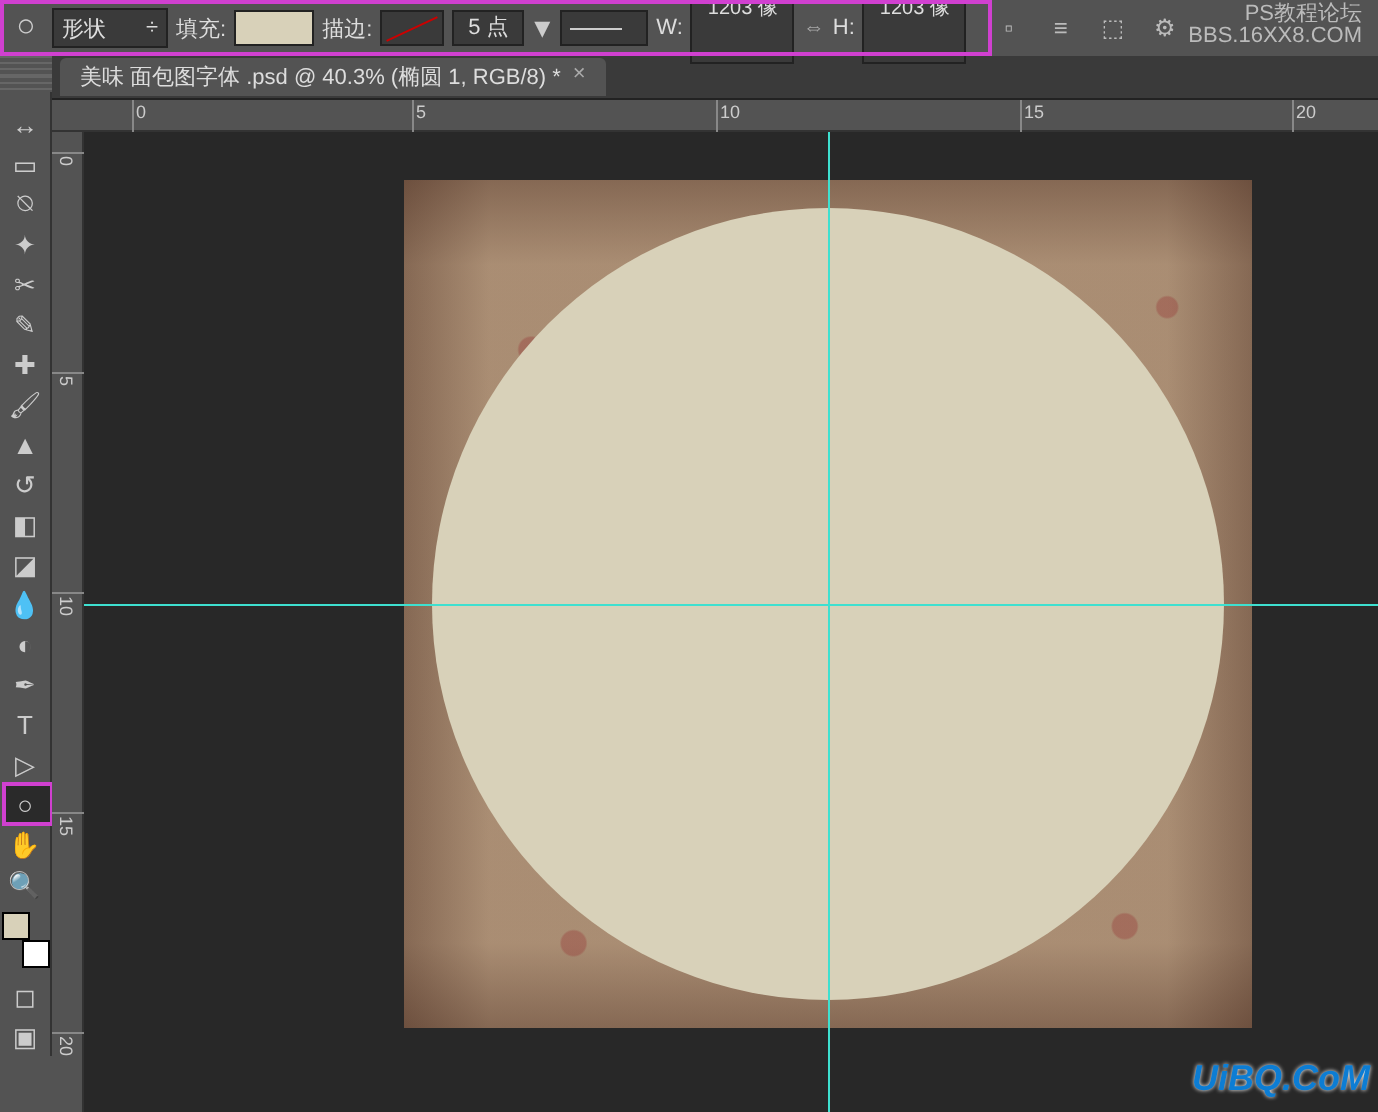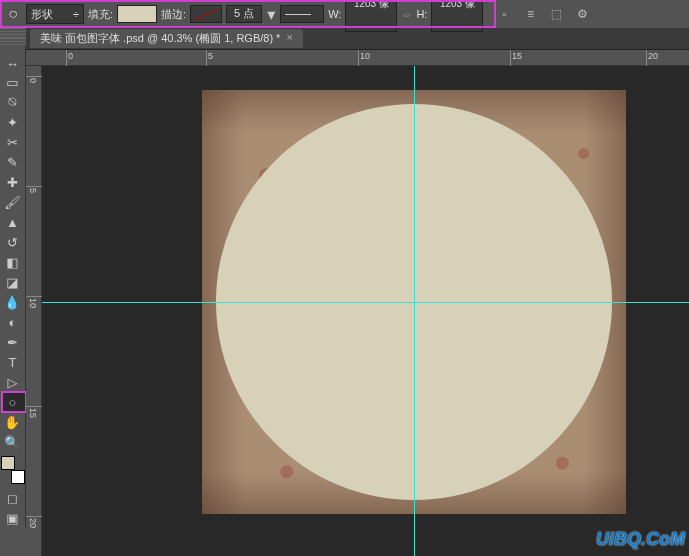--- a/index.html
+++ b/index.html
@@ -94,20 +94,24 @@
   <div class="wh-input">1203 像</div>
   <span class="link-icon">⇔</span>
   <span class="wh-label">H:</span>
   <div class="wh-input">1203 像</div>
   <div class="right-icons">
     <span class="ri">▫</span>
     <span class="ri">≡</span>
     <span class="ri">⬚</span>
     <span class="ri">⚙</span>
   </div>
+  <div class="watermark-top">
+    <div>PS教程论坛</div>
+    <div>BBS.16XX8.COM</div>
+  </div>
 </div>
 
 <div class="tab-bar">
   <div class="doc-tab">
     <span>美味 面包图字体 .psd @ 40.3% (椭圆 1, RGB/8) *</span>
     <span class="tab-close">×</span>
   </div>
 </div>
 
 <div class="tools">

